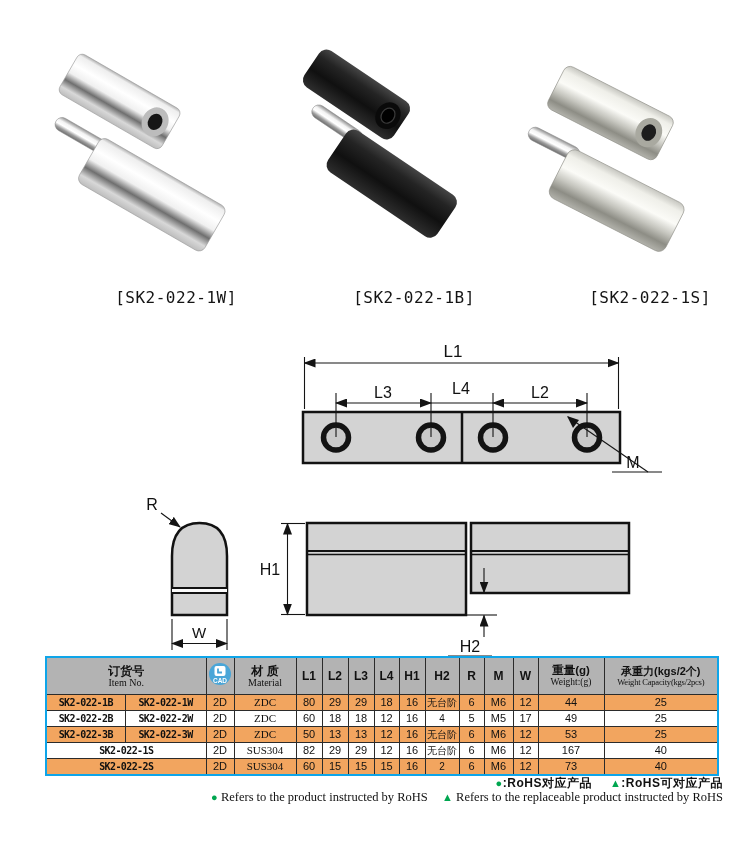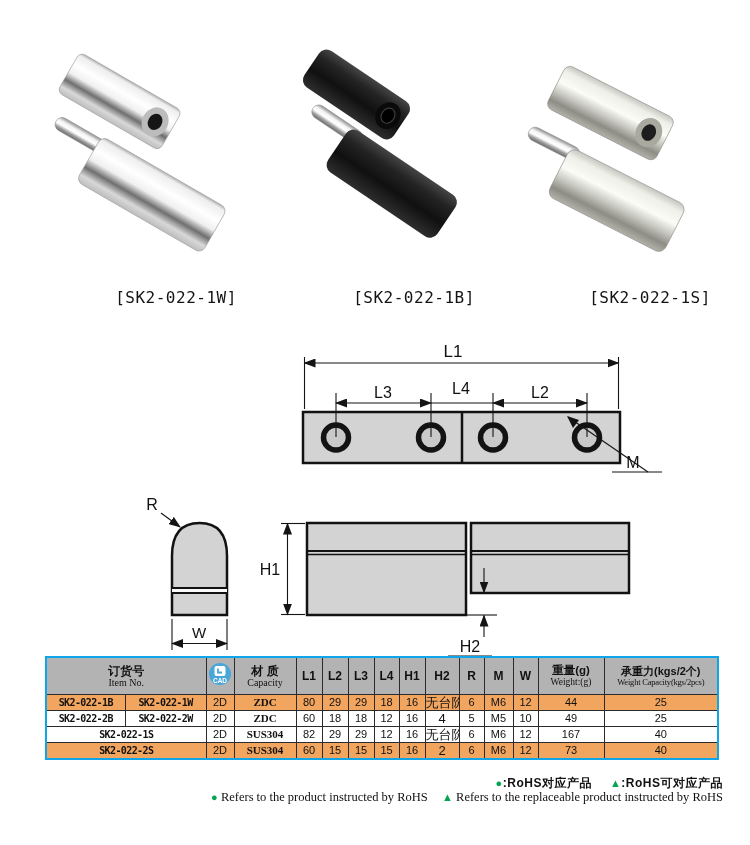--- a/index.html
+++ b/index.html
@@ -20,22 +20,22 @@
   .zh{font-size:12px;font-weight:bold;line-height:1.2;}
   .en{font-size:10px;font-family:"Liberation Serif",serif;font-weight:normal;line-height:1.05;}
   th.cap .zh{font-size:11px;}
   th.cap .en{font-size:8.5px;letter-spacing:-0.2px;}
   th.wt .zh{font-size:11.5px;}
   th.wt .en{font-size:9.5px;}
   th.dim{font-size:12px;font-weight:bold;}
   tbody td{height:15px;font-size:11px;color:#111;line-height:1;}
   tr.hl td{background:#f2a55f;}
   td.item{font-family:"DejaVu Sans Mono",monospace;font-size:10px;letter-spacing:-0.6px;font-weight:bold;}
-  td.mat{font-family:"Liberation Serif",serif;font-size:11px;font-weight:bold;}
-  td.h2c{font-size:13px;margin-left:35px;}
+  td.mat{font-family:"Liberation Serif",serif;font-size:11px;}
+  td.h2c{font-size:10px;margin-left:35px;}
   
   .notes{position:absolute;right:33px;text-align:right;color:#111;}
   .note-zh{top:775px;font-size:12px;font-weight:bold;letter-spacing:0.5px;}
   .note-en{top:790px;font-size:12.5px;font-family:"Liberation Serif",serif;}
   .g-icon{color:#00a650;font-size:11px;}
   .note-gap{display:inline-block;width:18px;}
 </style>
 </head>
 <body>
 
@@ -235,21 +235,21 @@
         <th>
           <svg width="24" height="24" viewBox="0 0 24 24">
             <circle cx="12" cy="12" r="11" fill="#4aa6d8"></circle>
             <rect x="6.5" y="4" width="11" height="10" rx="2" fill="#ffffff"></rect>
             <path d="M10 6.5 V10.5 H14" stroke="#4aa6d8" stroke-width="1.8" fill="none"></path>
             <text x="12" y="21" text-anchor="middle" font-size="6.5" font-weight="bold" fill="#ffffff" font-family="Liberation Sans, sans-serif">CAD</text>
           </svg>
         </th>
         <th>
           <div class="zh">材 质</div>
-          <div class="en">Capacity</div>
+          <div class="en">Material</div>
         </th>
         <th class="dim">L1</th>
         <th class="dim">L2</th>
         <th class="dim">L3</th>
         <th class="dim">L4</th>
         <th class="dim">H1</th>
         <th class="dim">H2</th>
         <th class="dim">R</th>
         <th class="dim">M</th>
         <th class="dim">W</th>
@@ -287,22 +287,39 @@
         <td>2D</td>
         <td class="mat">ZDC</td>
         <td>60</td>
         <td>18</td>
         <td>18</td>
         <td>12</td>
         <td>16</td>
         <td class="h2c">4</td>
         <td>5</td>
         <td>M5</td>
-        <td>10</td>
+        <td>17</td>
         <td>49</td>
+        <td>25</td>
+      </tr>
+      <tr class="hl">
+        <td class="item">SK2-022-3B</td>
+        <td class="item">SK2-022-3W</td>
+        <td>2D</td>
+        <td class="mat">ZDC</td>
+        <td>50</td>
+        <td>13</td>
+        <td>13</td>
+        <td>12</td>
+        <td>16</td>
+        <td class="h2c">无台阶</td>
+        <td>6</td>
+        <td>M6</td>
+        <td>12</td>
+        <td>53</td>
         <td>25</td>
       </tr>
       <tr>
         <td class="item" colspan="2">SK2-022-1S</td>
         <td>2D</td>
         <td class="mat">SUS304</td>
         <td>82</td>
         <td>29</td>
         <td>29</td>
         <td>12</td>

